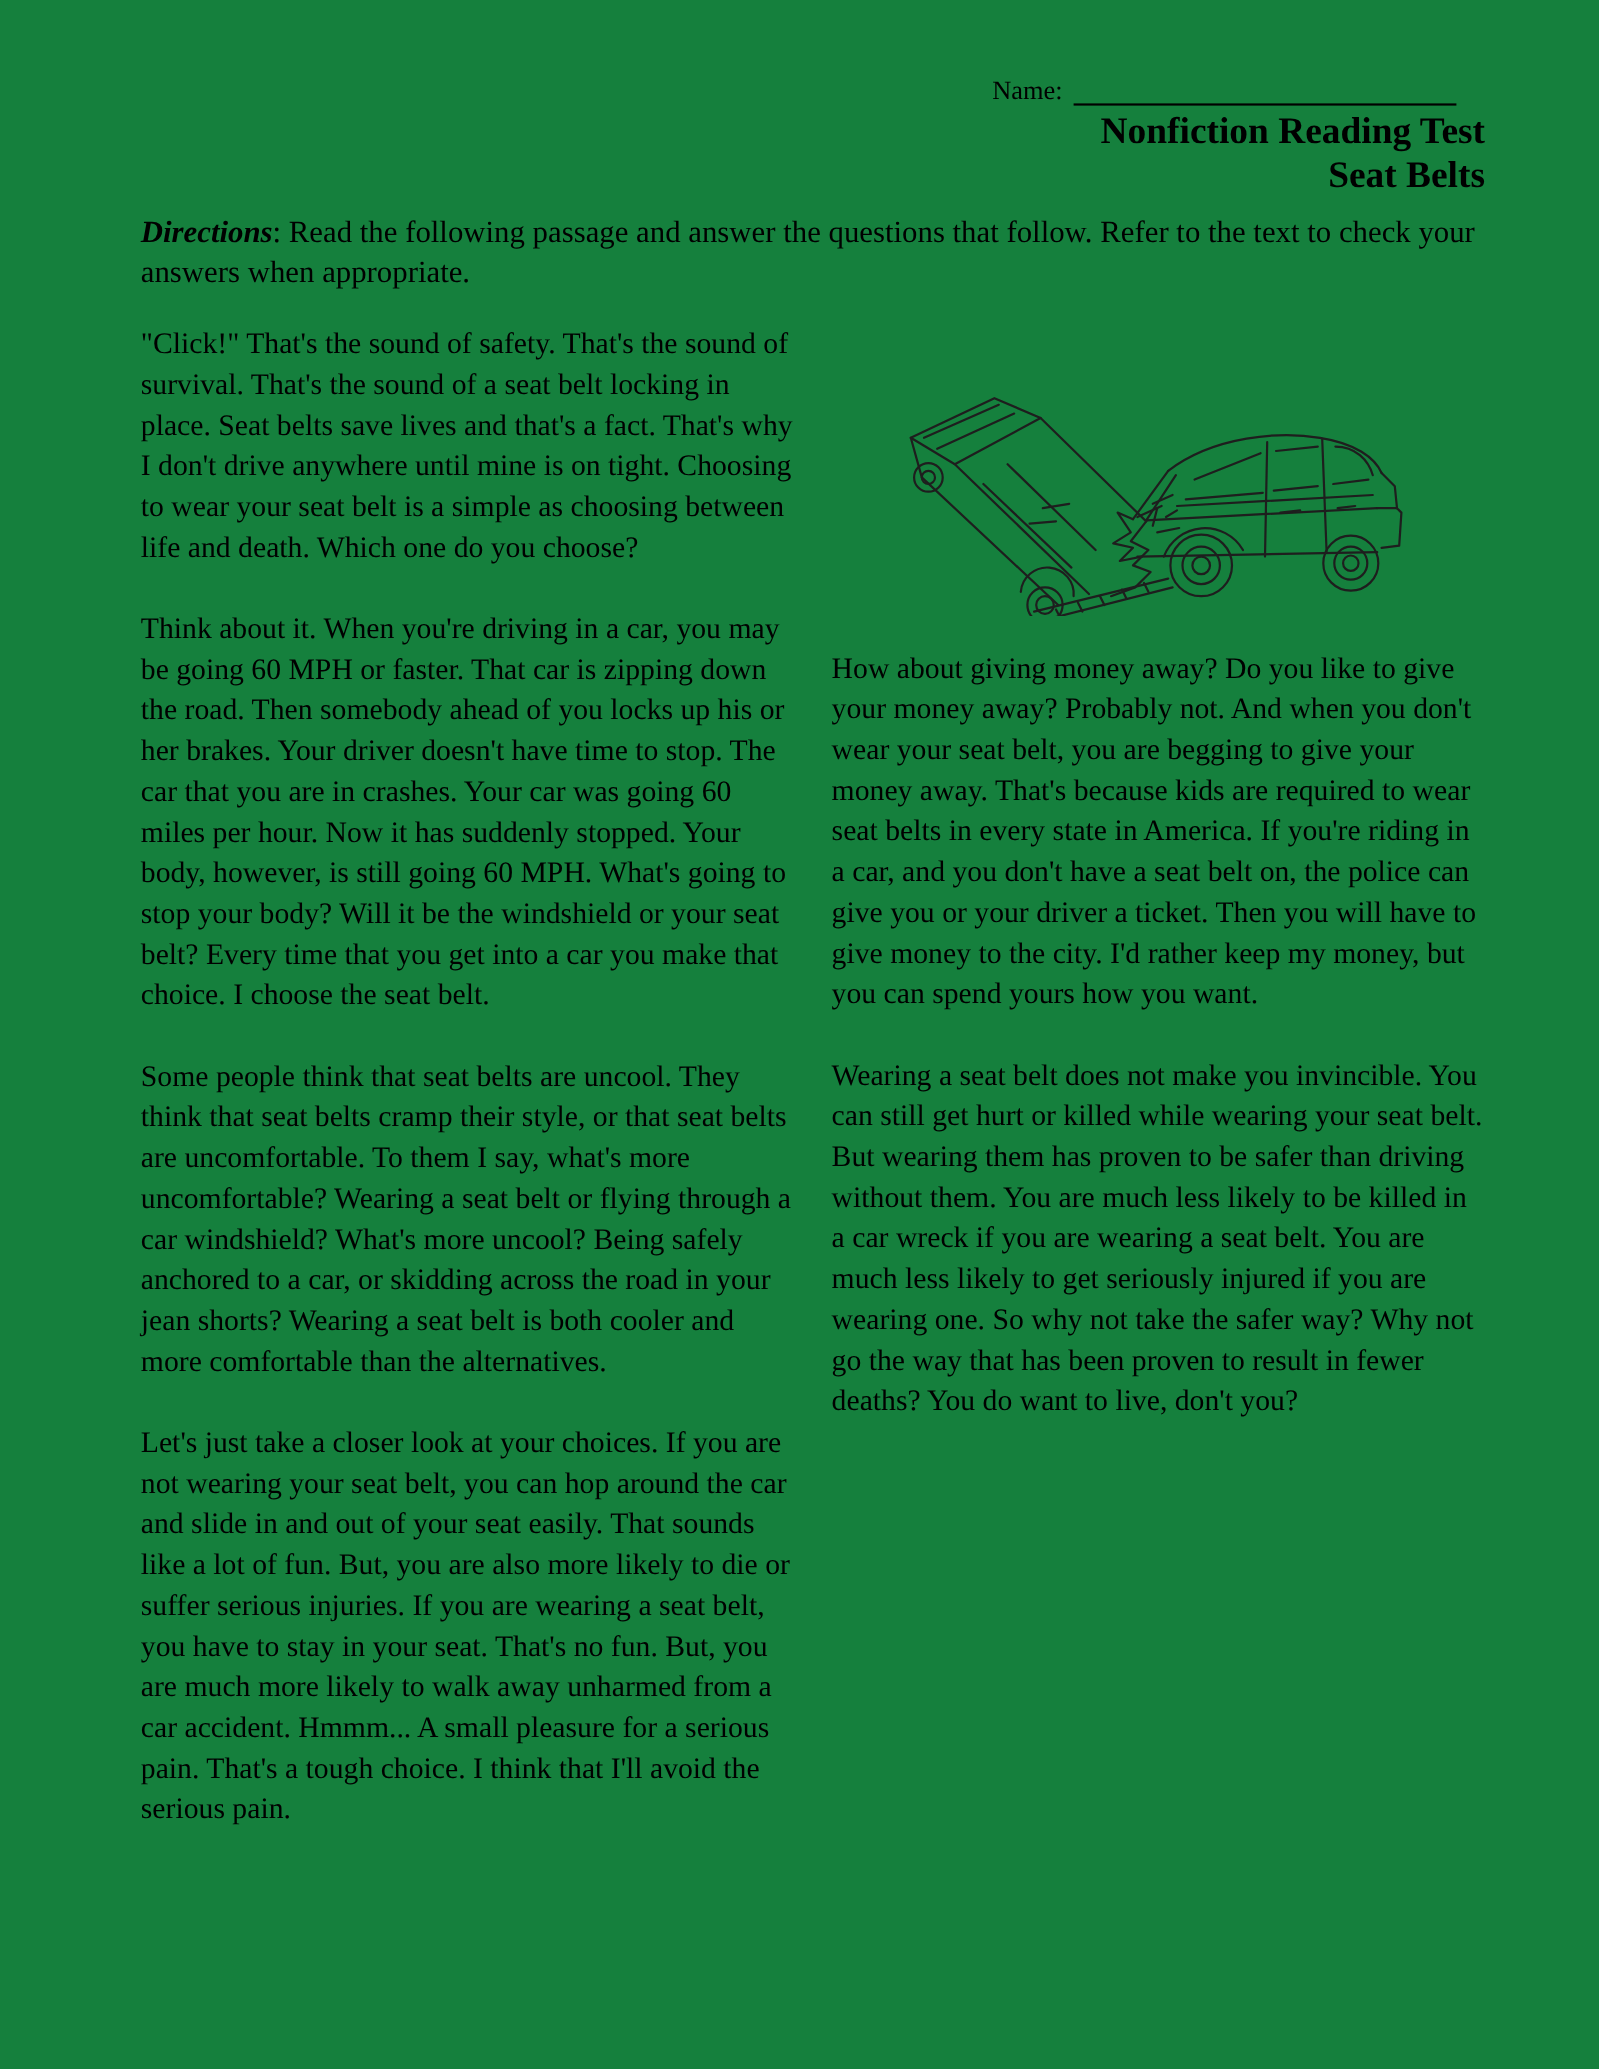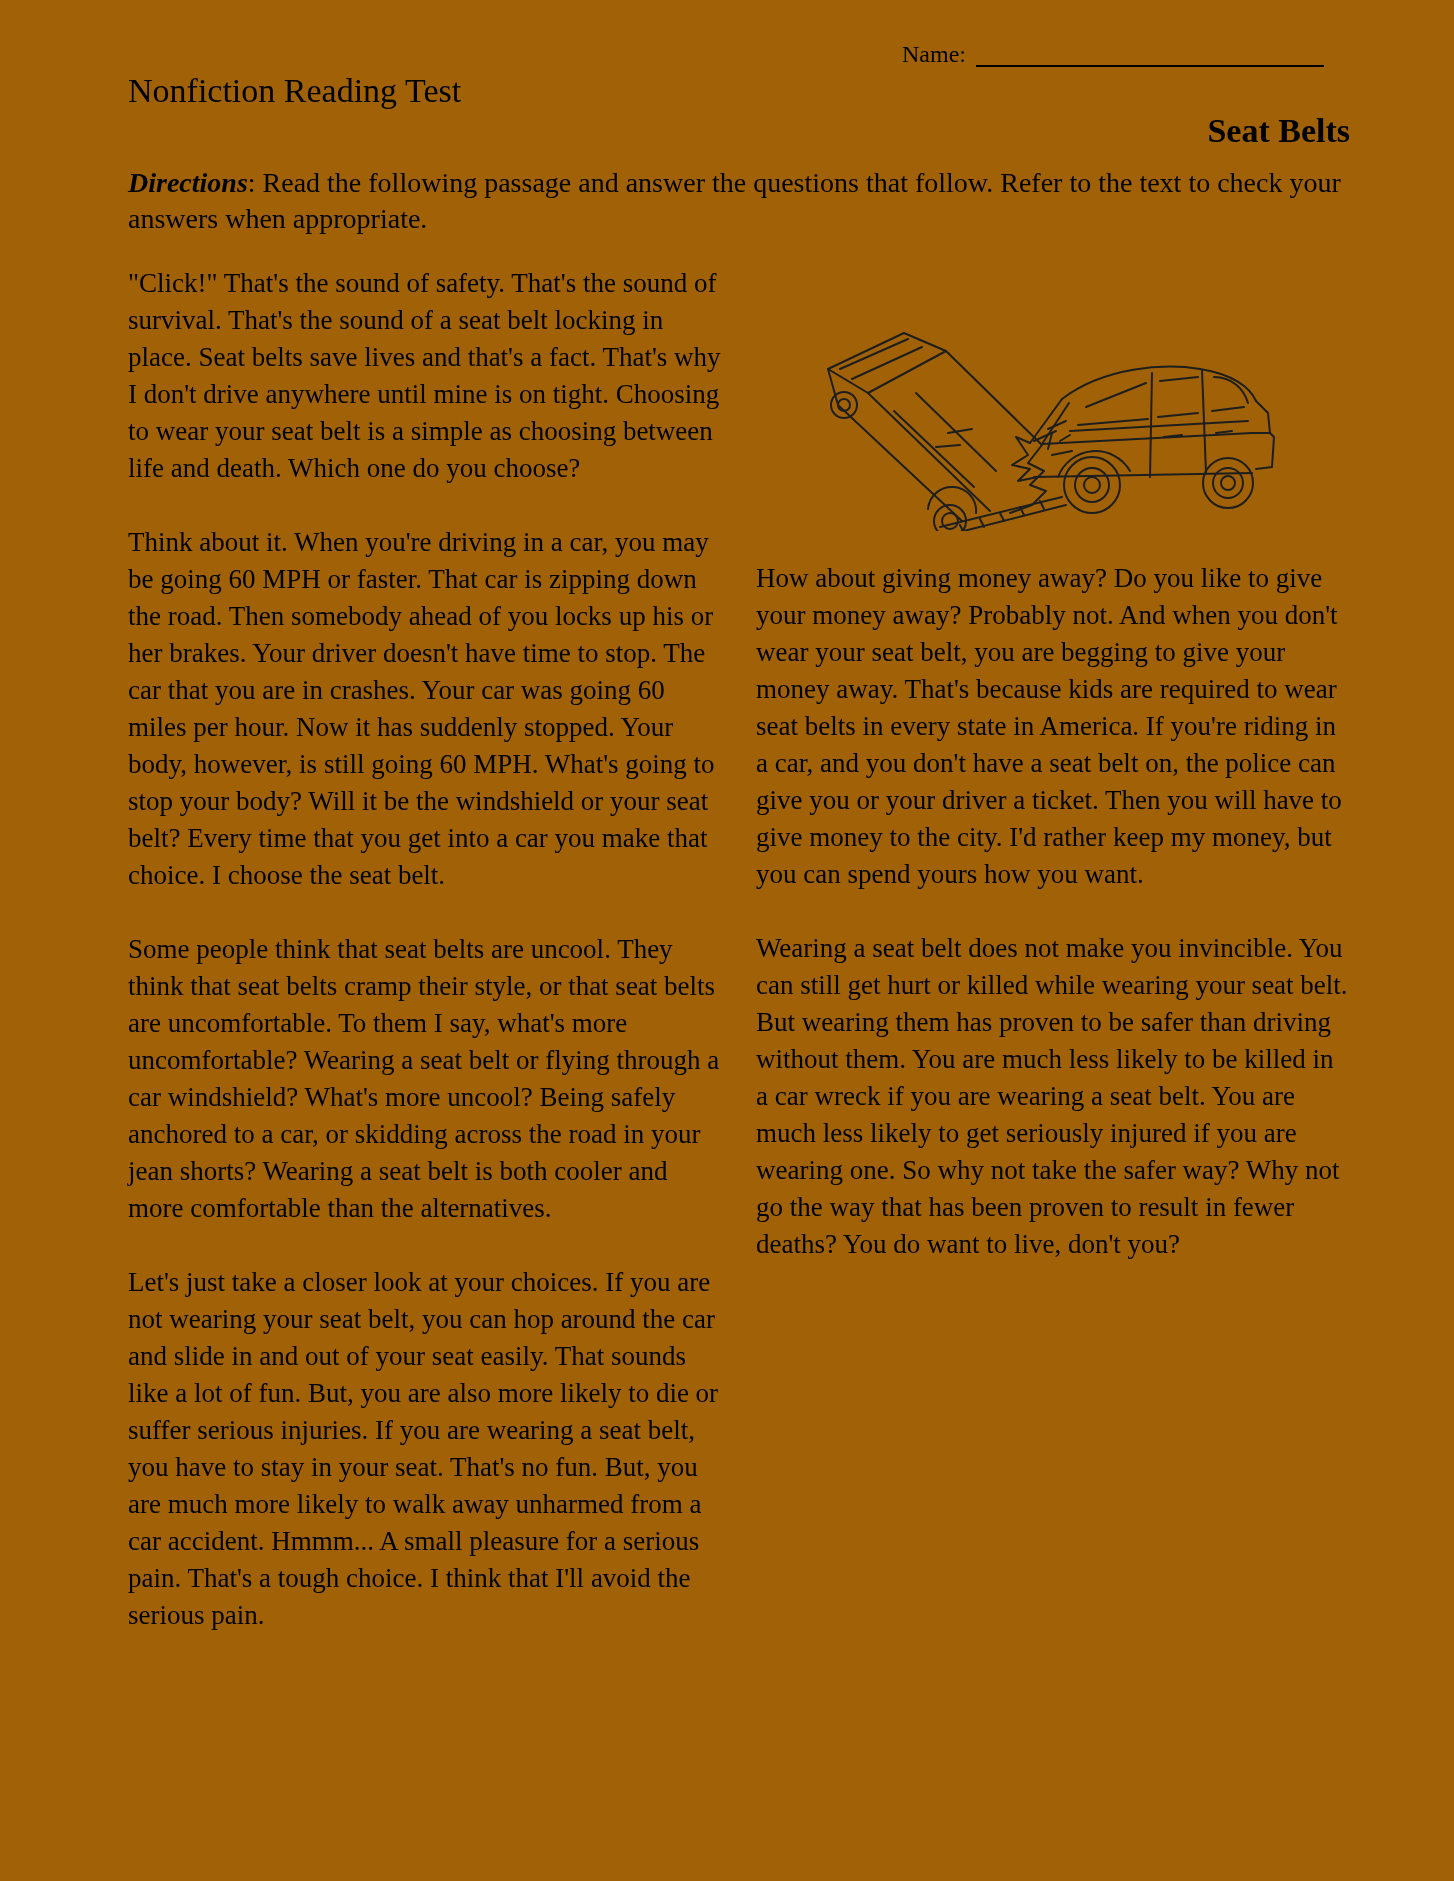--- a/index.html
+++ b/index.html
@@ -1,30 +1,30 @@
 <!DOCTYPE html>
 <html><head>
 <meta charset="utf-8">
 <style>
   html,body{margin:0;padding:0;background:#e8e8e8;}
   .page{
-    width:1454px;height:1881px;background:#a16207;color:#000;
+    width:1454px;height:1881px;background:#15803d;color:#000;
     font-family:"Liberation Serif","DejaVu Serif",serif;
     position:relative;overflow:hidden;margin:0 auto;box-sizing:border-box;
-    padding:41px 104px 0 128px;
+    padding:70px 104px 0 128px;
   }
   .name-row{
     display:flex;justify-content:flex-end;align-items:flex-end;
     font-size:24px;line-height:26px;margin-right:26px;
   }
   .name-blank{
     display:inline-block;width:348px;height:24px;
     border-bottom:2px solid #000;margin-left:10px;
   }
-  .title{font-size:34px;font-weight:normal;line-height:40px;margin:4px 0 0 0;}
+  .title{font-size:34px;font-weight:bold;line-height:40px;margin:4px 0 0 0;text-align:right;}
   .subtitle{font-size:34px;font-weight:bold;line-height:40px;margin:0;text-align:right;}
   .directions{font-size:28px;line-height:36px;margin-top:14px;width:1222px;}
   .directions b{font-weight:bold;font-style:italic;}
   .columns{display:flex;gap:34px;margin-top:28px;}
   .col{width:594px;font-size:27px;line-height:37px;}
   .para{margin:0;}
   .para + .para{margin-top:37px;}
   .para b{font-weight:normal;}
   .crash-figure{
     position:relative;height:258px;margin:0 0 37px 0;

